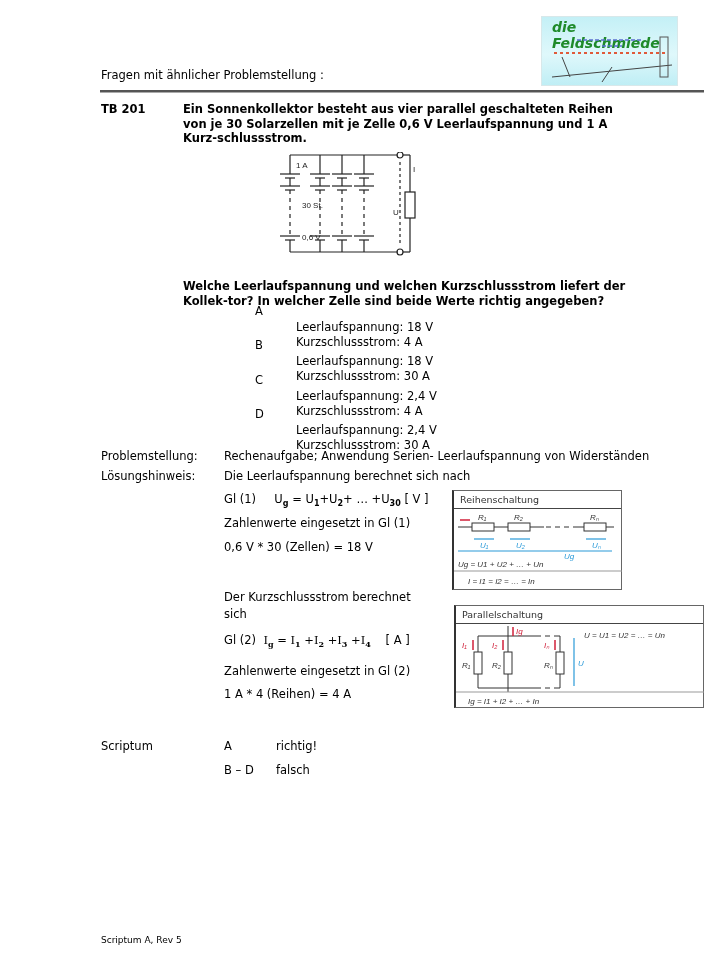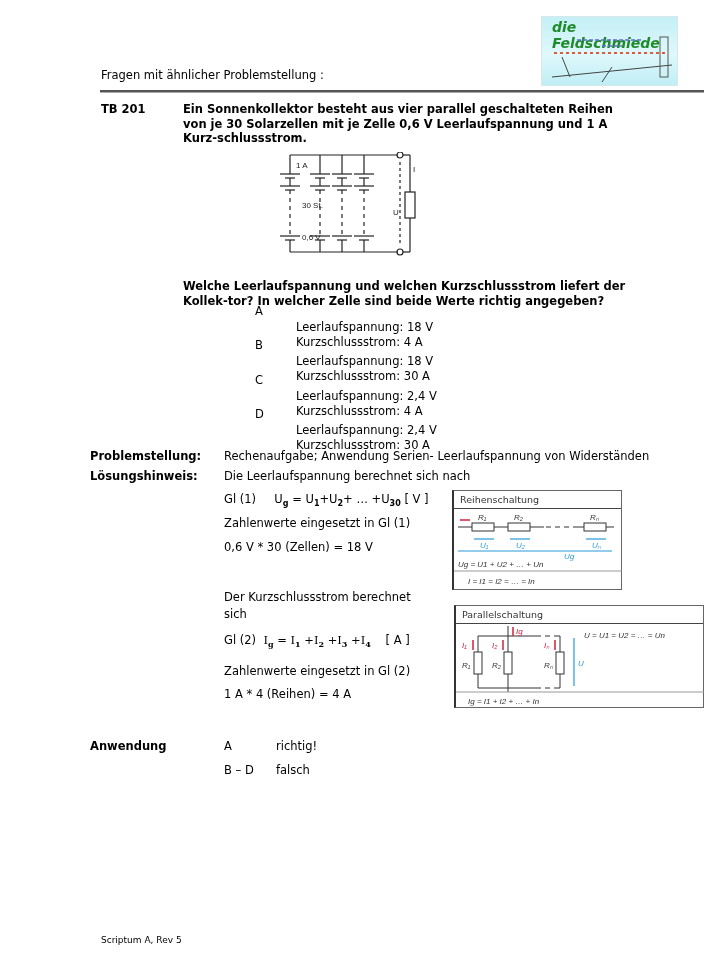--- a/index.html
+++ b/index.html
@@ -9,21 +9,21 @@
   .header-title { left: 101px; top: 44px; font-size: 11.5px; margin-top: 24px; }
   .logo { left: 541px; top: 16px; width: 137px; height: 70px; background: linear-gradient(180deg,#c4f0f6 0%,#dff8fb 55%,#bfeef5 100%); border:1px solid #d8e8ea; overflow:hidden; }
   .logo-title { position:absolute; left:10px; top:2px; font-size:14px; font-weight:bold; font-style:italic; color:#1e8a2a; }
   .rule { left: 100px; top: 90px; width: 604px; height: 3px; background: #555; border-bottom: 1px solid #aaa; }
   .tb-id { left: 101px; top: 102px; font-size: 11.5px; font-weight: bold; }
   .tb-text { left: 183px; top: 102px; width: 450px; font-size: 11.5px; font-weight: bold; line-height: 14.5px; }
   .circuit { left: 276px; top: 152px; }
   .question { left: 183px; top: 268px; width: 470px; font-size: 11.5px; font-weight: bold; line-height: 15px; margin-top: 11px; }
   .opt-letter { left: 255px; font-size: 11.5px; }
   .opt-text { left: 296px; font-size: 11.5px; line-height: 14.5px; margin-top: 16px; }
-  .lbl { left: 90px; font-size: 11.5px; font-weight: bold; }
+  .lbl { left: 101px; font-size: 11.5px; font-weight: normal; }
   .txt { left: 224px; font-size: 11.5px; line-height: 16px; }
   .fig { border: 1px solid #666; border-left: 2px solid #333; background: #fff; }
   .fig-head { font-size: 9.5px; color:#333; padding: 3px 6px; border-bottom: 1.5px solid #444; }
   .footer { left: 101px; top: 935px; font-size: 9px; }
   sub { font-size: 8px; font-weight: bold; }
 </style>
 </head>
 <body>
 
 <div class="abs header-title">Fragen mit ähnlicher Problemstellung :</div>
@@ -202,19 +202,19 @@
       <text x="6" y="44">R₁</text>
         <text x="36" y="44">R₂</text>
         <text x="88" y="44">Rₙ</text>
       <text x="122" y="42" fill="#2a9ad8">U</text>
       <text x="128" y="14">U = U1 = U2 = … = Un</text>
       <text x="12" y="80">Ig = I1 + I2 + … + In</text>
     </g>
   </svg>
 </div>
 
-<div class="abs lbl" style="top:739px">Anwendung</div>
+<div class="abs lbl" style="top:739px">Scriptum</div>
 <div class="abs txt" style="top:738px">A</div>
 <div class="abs txt" style="left:276px;top:738px">richtig!</div>
 <div class="abs txt" style="top:762px">B – D</div>
 <div class="abs txt" style="left:276px;top:762px">falsch</div>
 
 <div class="abs footer">Scriptum A, Rev 5</div>
 
 </body></html>

